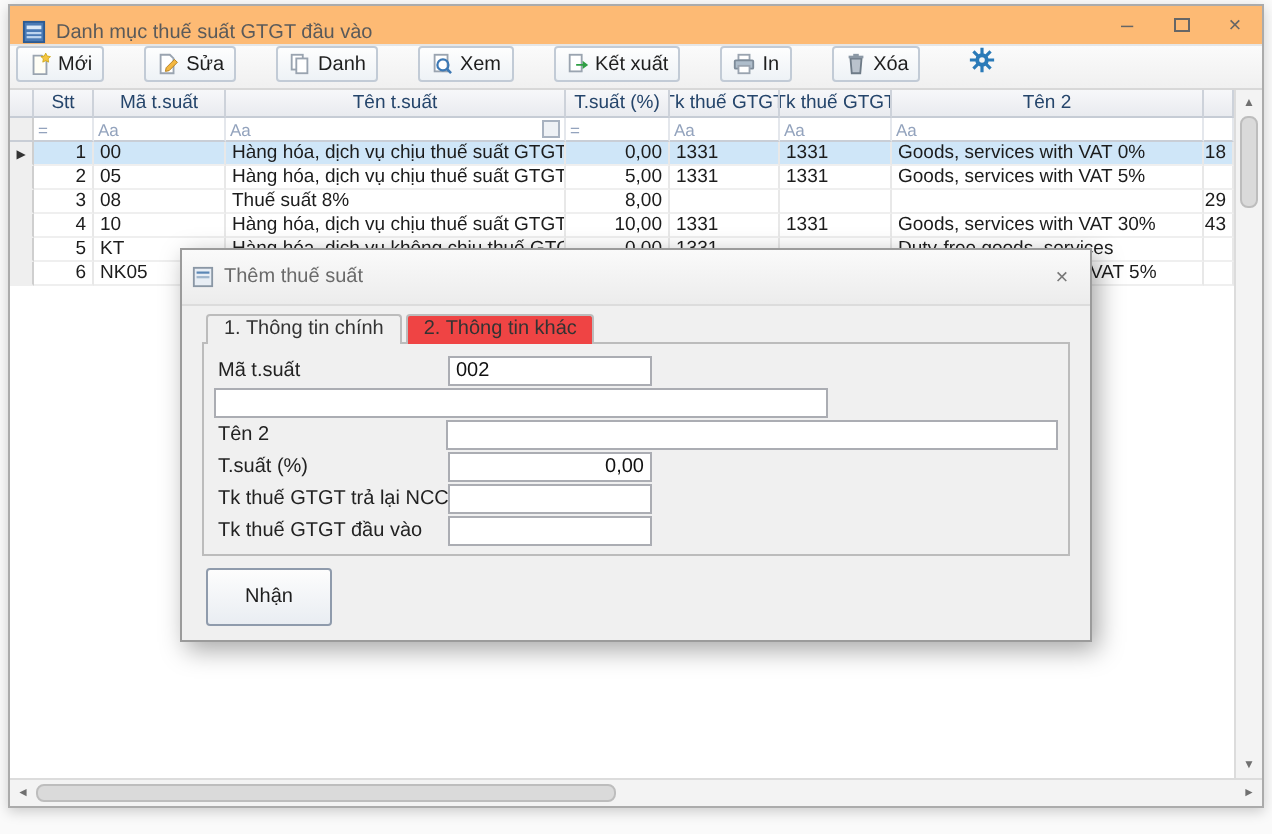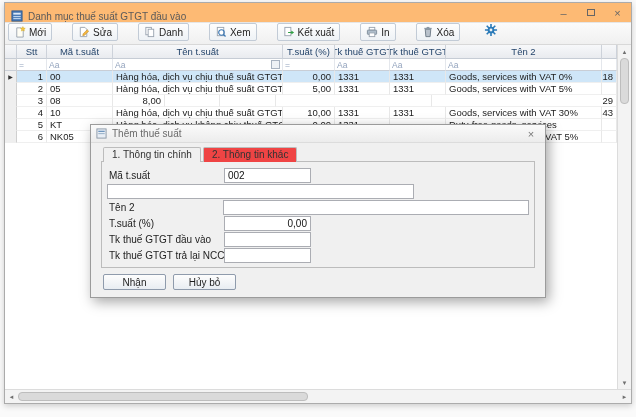--- a/index.html
+++ b/index.html
@@ -67,40 +67,40 @@
   .vthumb{ width:9px; height:46px; background:#dadada; border:1px solid #bdbdbd; border-radius:4px; }
   .vspacer{ flex:1; }
   .hscroll{ flex:0 0 13px; background:#f3f3f3; border-top:1px solid #dcdcdc; display:flex; align-items:center; }
   .harrow{ width:13px; height:13px; font-size:6px; color:#707070; display:flex; align-items:center; justify-content:center; }
   .hthumb{ width:290px; height:9px; background:#dadada; border:1px solid #bdbdbd; border-radius:4px; }
   .hspacer{ flex:1; }
 
   
   .dialog{ position:absolute; left:90px; top:124px; width:456px; background:#f0f0f0; border:1px solid #9b9b9b;
            box-shadow:3px 4px 12px rgba(0,0,0,.35); z-index:20; }
-  .dlg-titlebar{ height:18px; background:linear-gradient(#fafafa,#ececec); display:flex; align-items:center;
+  .dlg-titlebar{ height:28px; background:linear-gradient(#fafafa,#ececec); display:flex; align-items:center;
                  padding:0 5px; border-bottom:1px solid #dcdcdc; }
   .dlg-icon svg{ width:11px; height:11px; display:block; }
   .dlg-title{ font-size:10px; color:#6a6a6a; margin-left:5px; flex:1; white-space:nowrap; overflow:hidden; }
   .dlg-close{ color:#777; font-size:11px; width:18px; text-align:center; }
   .dlg-body{ padding:4px 10px 5px; }
   .tabs{ display:flex; margin-bottom:-1px; position:relative; z-index:2; padding-left:2px; }
   .tab{ font-size:10px; color:#333; padding:1px 8px 2px; border:1px solid #bcbcbc; border-bottom:none;
         background:#ef4444; margin-right:2px; border-radius:2px 2px 0 0; }
   .tab.active{ background:#f0f0f0; }
   .tabpage{ border:1px solid #bcbcbc; padding:5px 5px 4px; background:#f0f0f0; position:relative; z-index:1; }
   .field{ display:flex; align-items:center; height:16px; }
   .field label{ width:117px; font-size:10px; color:#222; padding-left:2px; white-space:nowrap; overflow:hidden; }
   .field input{ height:15px; border:1px solid #abadb3; font-size:10px; padding:0 3px; font-family:inherit;
                 background:#fff; color:#111; }
-  .in-short{ width:87px; }
+  .in-short{ width:102px; }
   .in-long{ width:307px; }
   .in-right{ text-align:right; }
   .dlg-buttons{ display:flex; gap:7px; margin:6px 0 2px 2px; }
-  .dlg-btn{ width:63px; height:16px; font-size:10px; font-family:inherit; color:#1e1e1e;
+  .dlg-btn{ width:63px; height:29px; font-size:10px; font-family:inherit; color:#1e1e1e;
             background:linear-gradient(#fdfdfd,#e9edf2); border:1px solid #8f9bac; border-radius:2px; }
 </style>
 </head>
 <body>
 
 <div class="window">
   <div class="titlebar">
     <span class="app-icon">
         <svg viewBox="0 0 13 13">
           <rect x="1" y="1" width="11" height="11" fill="#4a7ab5" stroke="#2c5a92"></rect>
@@ -260,20 +260,21 @@
             <div class="cell c-tsuat num">5,00</div>
             <div class="cell c-tk1">1331</div>
             <div class="cell c-tk2">1331</div>
             <div class="cell c-ten2">Goods, services with VAT 5%</div>
             <div class="cell c-extra num"></div>
           </div>
           <div class="grid-row">
             <div class="cell c-ind"></div>
             <div class="cell c-stt num">3</div>
             <div class="cell c-ma">08</div>
+            <div class="cell c-ten">Thuế suất 8%</div>
             <div class="cell c-tsuat num">8,00</div>
             <div class="cell c-tk1"></div>
             <div class="cell c-tk2"></div>
             <div class="cell c-ten2"></div>
             <div class="cell c-extra num">29</div>
           </div>
           <div class="grid-row">
             <div class="cell c-ind"></div>
             <div class="cell c-stt num">4</div>
             <div class="cell c-ma">10</div>
@@ -352,26 +353,25 @@
         </div>
         <div class="field">
           <label>Tên 2</label>
           <input type="text" class="in-long" value="" style="">
         </div>
         <div class="field">
           <label>T.suất (%)</label>
           <input type="text" class="in-short in-right" value="0,00" style="">
         </div>
         <div class="field">
+          <label>Tk thuế GTGT trả lại NCC</label>
+          <input type="text" class="in-short" value="" style="">
+        </div>
+        <div class="field">
           <label>Tk thuế GTGT đầu vào</label>
-          <input type="text" class="in-short" value="" style="">
-        </div>
-        <div class="field">
-          <label>Tk thuế GTGT trả lại NCC</label>
           <input type="text" class="in-short" value="" style="">
         </div>
       </div>
     <div class="dlg-buttons" id="dlgButtons">
         <button class="dlg-btn">Nhận</button>
-        <button class="dlg-btn">Hủy bỏ</button>
       </div>
   </div>
 </div>
 
 </body></html>

